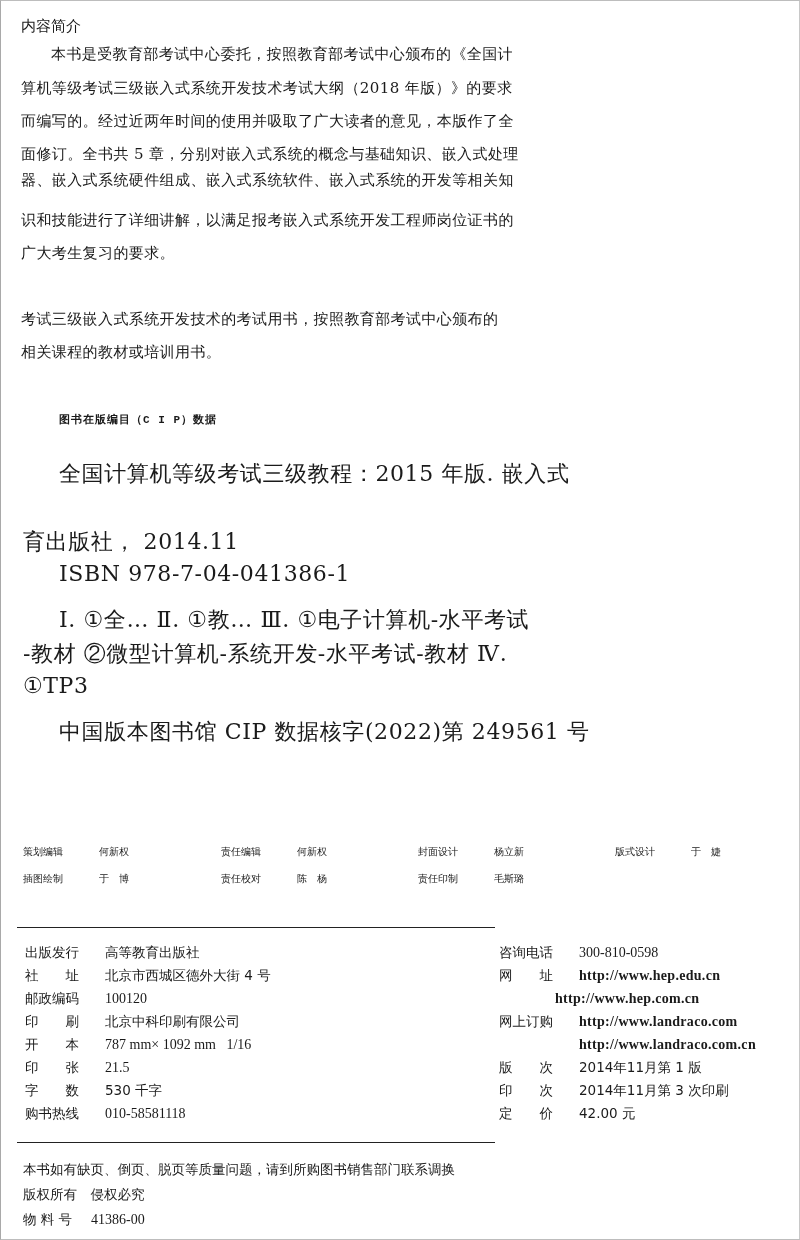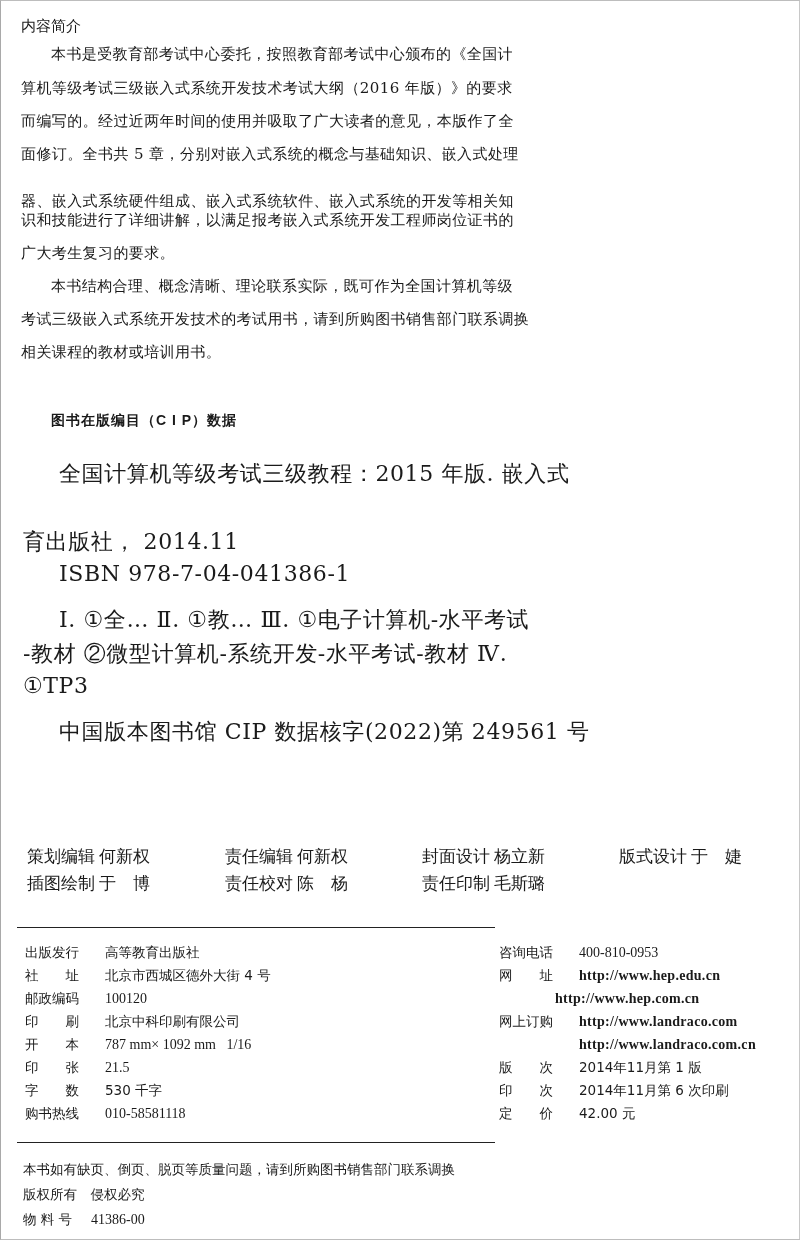--- a/index.html
+++ b/index.html
@@ -14,25 +14,25 @@
     border-right: 2px solid #c8c8c8; border-bottom: 1px solid #bdbdbd;
   }
   .abs { position: absolute; white-space: nowrap; }
 
   
   .intro-title { left: 20px; top: 16px; font-size: 15px; }
   .intro-line { left: 20px; font-size: 15px; letter-spacing: 0.4px; }
   .intro-line.indent { left: 50px; }
 
   
-  .cip-title { left: 50px; top: 411px; font-size: 14px; font-weight: bold; font-family: Liberation Sans, sans-serif; letter-spacing: 1px; }
+  .cip-title { left: 58px; top: 411px; font-size: 11px; font-weight: bold; font-family: Liberation Mono, monospace; letter-spacing: 1px; }
   .cip-line { font-size: 22px; letter-spacing: 0.6px; }
 
   
-  .credit { font-size: 17px; font-family: Liberation Sans, sans-serif; text-align: center; }
+  .credit { font-size: 10px; font-family: Liberation Sans, sans-serif; }
   .credit .lbl { display: inline-block; width: 76px; }
 
   
   .rule { position: absolute; left: 16px; width: 478px; height: 0; border-top: 1.5px solid #222; }
 
   
   .info { font-size: 13.5px; font-family: "DejaVu Sans", "Liberation Sans", sans-serif; }
   .info .lbl { display: inline-block; width: 80px; letter-spacing: 0; }
   .info .val { display: inline-block; }
   .info .val.serif { font-family: "Liberation Serif", "DejaVu Serif", serif; font-size: 14px; }
@@ -40,28 +40,27 @@
 
   .notice { font-size: 13.5px; font-family: "DejaVu Sans", "Liberation Sans", sans-serif; left: 22px; }
 </style>
 </head>
 <body>
 
 <div class="page">
 
   <div class="abs intro-title">内容简介</div>
   <div class="abs intro-line indent" style="top:44px">本书是受教育部考试中心委托，按照教育部考试中心颁布的《全国计</div>
-  <div class="abs intro-line" style="top:78px">算机等级考试三级嵌入式系统开发技术考试大纲（2016 年版）》的要求</div>
+  <div class="abs intro-line" style="top:78px">算机等级考试三级嵌入式系统开发技术考试大纲（2018 年版）》的要求</div>
   <div class="abs intro-line" style="top:111px">而编写的。经过近两年时间的使用并吸取了广大读者的意见，本版作了全</div>
   <div class="abs intro-line" style="top:144px">面修订。全书共 5 章，分别对嵌入式系统的概念与基础知识、嵌入式处理</div>
-  <div class="abs intro-line" style="top:191px">器、嵌入式系统硬件组成、嵌入式系统软件、嵌入式系统的开发等相关知</div>
+  <div class="abs intro-line" style="top:170px">器、嵌入式系统硬件组成、嵌入式系统软件、嵌入式系统的开发等相关知</div>
   <div class="abs intro-line" style="top:210px">识和技能进行了详细讲解，以满足报考嵌入式系统开发工程师岗位证书的</div>
   <div class="abs intro-line" style="top:243px">广大考生复习的要求。</div>
-  <div class="abs intro-line indent" style="top:276px">本书结构合理、概念清晰、理论联系实际，既可作为全国计算机等级</div>
-  <div class="abs intro-line" style="top:309px">考试三级嵌入式系统开发技术的考试用书，请到所购图书销售部门联系调换</div>
+  <div class="abs intro-line" style="top:309px">考试三级嵌入式系统开发技术的考试用书，按照教育部考试中心颁布的</div>
   <div class="abs intro-line" style="top:342px">相关课程的教材或培训用书。</div>
 
   <div class="abs cip-title">图书在版编目（C I P）数据</div>
   <div class="abs cip-line" style="left:58px; top:458px">全国计算机等级考试三级教程：2015 年版. 嵌入式</div>
   <div class="abs cip-line" style="left:22px; top:526px">育出版社，  2014.11</div>
   <div class="abs cip-line" style="left:58px; top:560px">ISBN 978-7-04-041386-1</div>
 
   <div class="abs cip-line" style="left:58px; top:604px">Ⅰ. ①全…   Ⅱ. ①教…   Ⅲ. ①电子计算机-水平考试</div>
   <div class="abs cip-line" style="left:22px; top:638px">-教材   ②微型计算机-系统开发-水平考试-教材   Ⅳ.</div>
   <div class="abs cip-line" style="left:22px; top:672px">①TP3</div>
@@ -95,27 +94,27 @@
 
   <div class="abs info" style="left:24px; top:943px"><span class="lbl">出版发行</span><span class="val">高等教育出版社</span></div>
   <div class="abs info" style="left:24px; top:966px"><span class="lbl">社　　址</span><span class="val">北京市西城区德外大街 4 号</span></div>
   <div class="abs info" style="left:24px; top:989px"><span class="lbl">邮政编码</span><span class="val serif">100120</span></div>
   <div class="abs info" style="left:24px; top:1012px"><span class="lbl">印　　刷</span><span class="val">北京中科印刷有限公司</span></div>
   <div class="abs info" style="left:24px; top:1035px"><span class="lbl">开　　本</span><span class="val serif" style="white-space:pre">787 mm× 1092 mm   1/16</span></div>
   <div class="abs info" style="left:24px; top:1058px"><span class="lbl">印　　张</span><span class="val serif">21.5</span></div>
   <div class="abs info" style="left:24px; top:1081px"><span class="lbl">字　　数</span><span class="val">530 千字</span></div>
   <div class="abs info" style="left:24px; top:1104px"><span class="lbl">购书热线</span><span class="val serif">010-58581118</span></div>
 
-  <div class="abs info" style="left:498px; top:943px"><span class="lbl">咨询电话</span><span class="val serif">400-810-0953</span></div>
+  <div class="abs info" style="left:498px; top:943px"><span class="lbl">咨询电话</span><span class="val serif">300-810-0598</span></div>
   <div class="abs info" style="left:498px; top:966px"><span class="lbl">网　　址</span><span class="val mono">http://www.hep.edu.cn</span></div>
   <div class="abs info" style="left:474px; top:989px"><span class="lbl"></span><span class="val mono">http://www.hep.com.cn</span></div>
   <div class="abs info" style="left:498px; top:1012px"><span class="lbl">网上订购</span><span class="val mono">http://www.landraco.com</span></div>
   <div class="abs info" style="left:498px; top:1035px"><span class="lbl"></span><span class="val mono">http://www.landraco.com.cn</span></div>
   <div class="abs info" style="left:498px; top:1058px"><span class="lbl">版　　次</span><span class="val">2014年11月第 1 版</span></div>
-  <div class="abs info" style="left:498px; top:1081px"><span class="lbl">印　　次</span><span class="val">2014年11月第 6 次印刷</span></div>
+  <div class="abs info" style="left:498px; top:1081px"><span class="lbl">印　　次</span><span class="val">2014年11月第 3 次印刷</span></div>
   <div class="abs info" style="left:498px; top:1104px"><span class="lbl">定　　价</span><span class="val">42.00 元</span></div>
 
   <div class="rule" style="top:1141px; width:478px; left:16px"></div>
 
   <div class="abs notice" style="top:1160px">本书如有缺页、倒页、脱页等质量问题，请到所购图书销售部门联系调换</div>
   <div class="abs notice" style="top:1185px">版权所有　侵权必究</div>
   <div class="abs notice" style="top:1210px">
     <span style="display:inline-block; width:68px">物 料 号</span><span style="font-family:'Liberation Serif','DejaVu Serif',serif; font-size:14px">41386-00</span>
   </div>
 </div>

